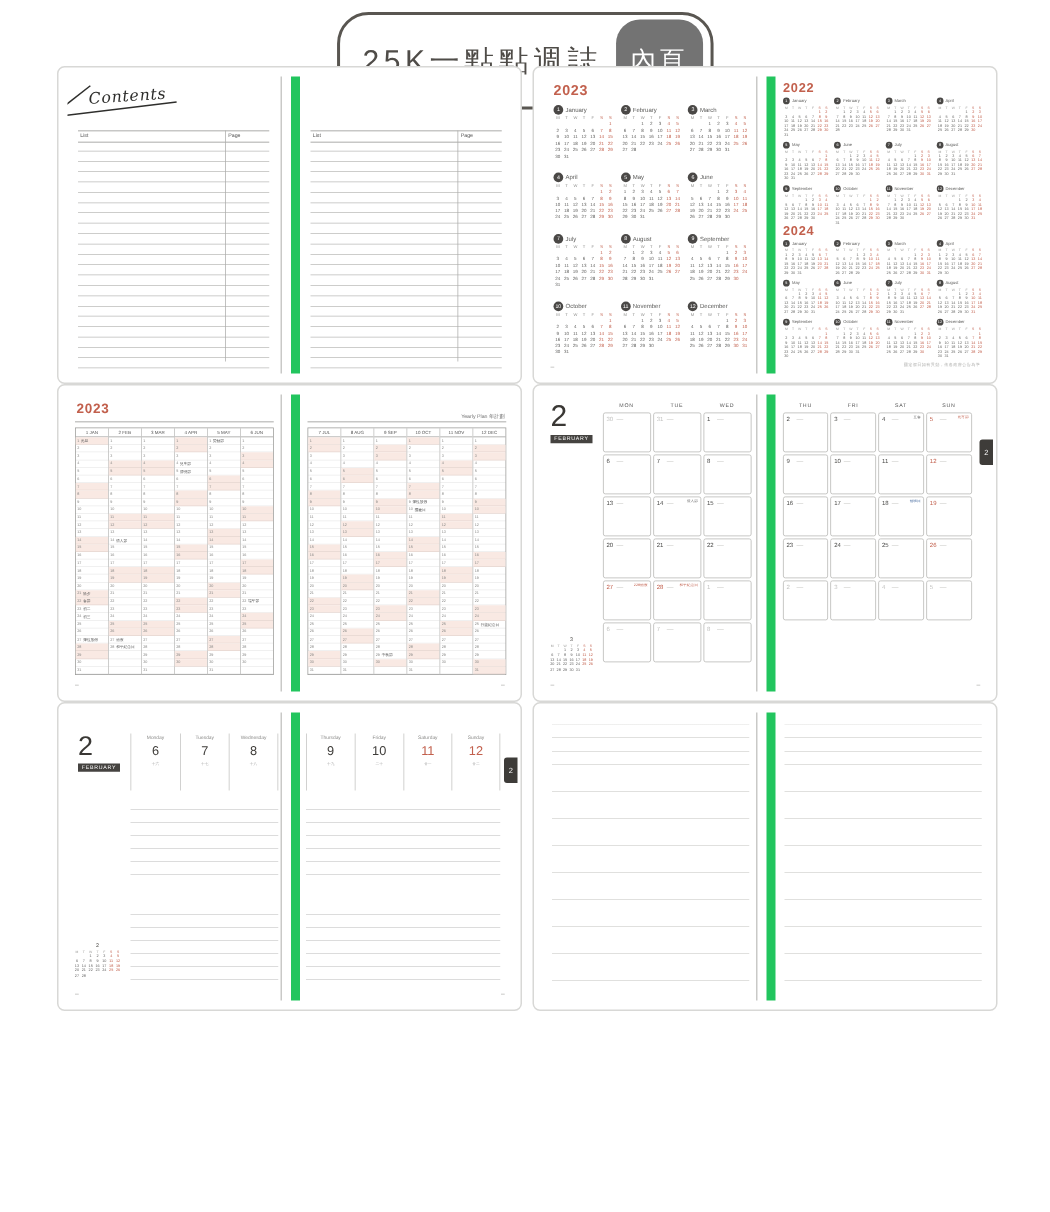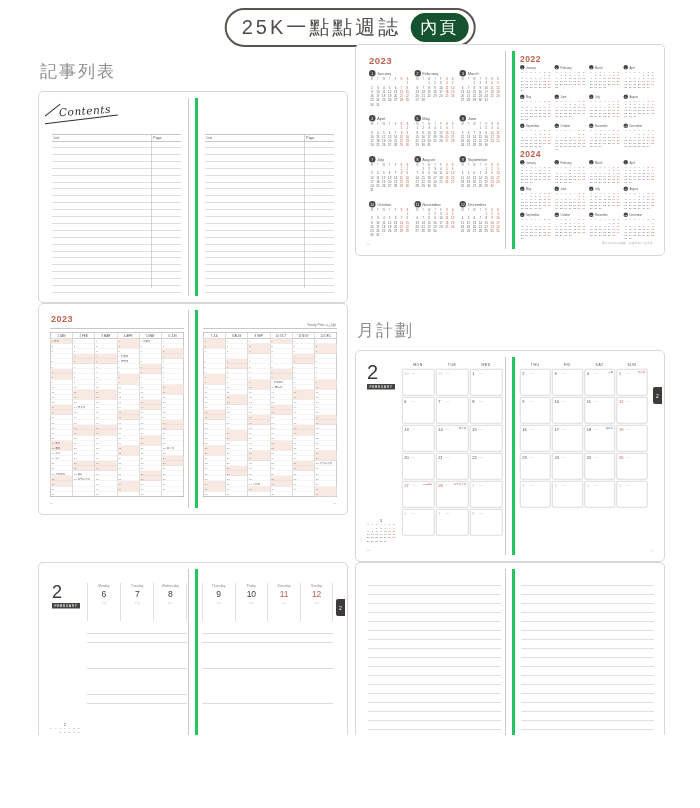--- a/index.html
+++ b/index.html
@@ -3,33 +3,33 @@
 <meta charset="utf-8">
 <style>
   html,body{margin:0;padding:0;background:#fff;}
   body{width:700px;height:808px;font-family:"Liberation Sans","DejaVu Sans",sans-serif;}
   .canvas{position:relative;width:700px;height:735px;overflow:hidden;background:#fff;}
 
   
   .title-pill{position:absolute;top:8px;left:50%;transform:translateX(-50%);
     border:2px solid #595651;border-radius:21px;padding:3px 5px 3px 15px;
     display:flex;align-items:center;gap:9px;font-size:20px;color:#4f4c48;letter-spacing:3px;background:#fff;}
-  .title-badge{background:#14532d;color:#fff;border-radius:16px;padding:3px 10px;font-size:17px;letter-spacing:2px;}
+  .title-badge{background:#737373;color:#fff;border-radius:16px;padding:16px 10px;font-size:17px;letter-spacing:2px;}
 
   
   .grid{position:absolute;top:44px;left:38px;width:627px;display:grid;grid-template-columns:310px 310px;column-gap:7px;}
   h2{font-size:17px;font-weight:400;color:#8e8e8c;margin:16px 0 8px 2px;letter-spacing:2px;}
   .panel{width:308px;height:210px;border:1px solid #d8d8d6;border-radius:5px;background:#fff;position:relative;overflow:hidden;}
   .sec-last .panel{height:204px;}
 
   
   .spread{position:absolute;inset:6px;display:flex;gap:6px;}
   .pg{flex:1;position:relative;overflow:hidden;}
   .pg-l{border-right:1px solid #c9c9c7;}
-  .pg-r{border-left:3px solid #22c55e;}
+  .pg-r{border-left:6px solid #22c55e;}
   .pgc{position:absolute;left:0;top:0;width:200%;height:200%;transform:scale(.5);transform-origin:0 0;}
   .pg-tick{position:absolute;bottom:8px;width:5px;height:1px;background:#b7b7b5;}
   .tick-l{left:10px;} .tick-r{right:10px;}
 
   
   .ct-script{position:absolute;top:14px;left:28px;font-family:"DejaVu Serif","Liberation Serif",serif;
     font-style:italic;font-size:21px;color:#2e2e2c;transform:rotate(-4deg);letter-spacing:1px;}
   .ct-swash{position:absolute;top:42px;left:-4px;width:150px;height:1.5px;background:#2e2e2c;transform:rotate(-7deg);}
   .ct-corner{position:absolute;top:28px;left:-18px;width:54px;height:1.5px;background:#2e2e2c;transform:rotate(-38deg);}
   .ct-table{position:absolute;left:14px;right:14px;top:72px;bottom:16px;}
@@ -122,21 +122,20 @@
 <div class="canvas">
 
   <div class="title-pill">
     <span>25K一點點週誌</span>
     <span class="title-badge">內頁</span>
   </div>
 
   <div class="grid">
 
     <section class="sec">
-      <h2>記事列表</h2>
       <div class="panel">
         <div class="spread" id="sp-contents">
             <div class="pg pg-l">
               <div class="pgc">
                 <div class="ct-script">Contents</div>
                 <div class="ct-swash"></div>
                 <div class="ct-corner"></div>
                 <div class="ct-table">
                   <div class="ct-head">
                     <span class="ct-list">List</span>
@@ -3228,21 +3227,20 @@
                   </div>
                 </div>
                 <div class="pg-tick tick-r"></div>
               </div>
             </div>
           </div>
       </div>
     </section>
 
     <section class="sec">
-      <h2>月計劃</h2>
       <div class="panel" id="panel-monthplan">
         <div class="spread" id="sp-monthplan">
             <div class="pg pg-l">
               <div class="pgc">
                 <div class="mp-side"><div class="mp-big">2</div><div class="mp-badge">FEBRUARY</div></div>
                 <div class="mp-main" style="left: 78px; right: 4px;">
                   <div class="mp-head" style="grid-template-columns: repeat(3, 1fr);">
                     <span>MON</span>
                     <span>TUE</span>
                     <span>WED</span>

